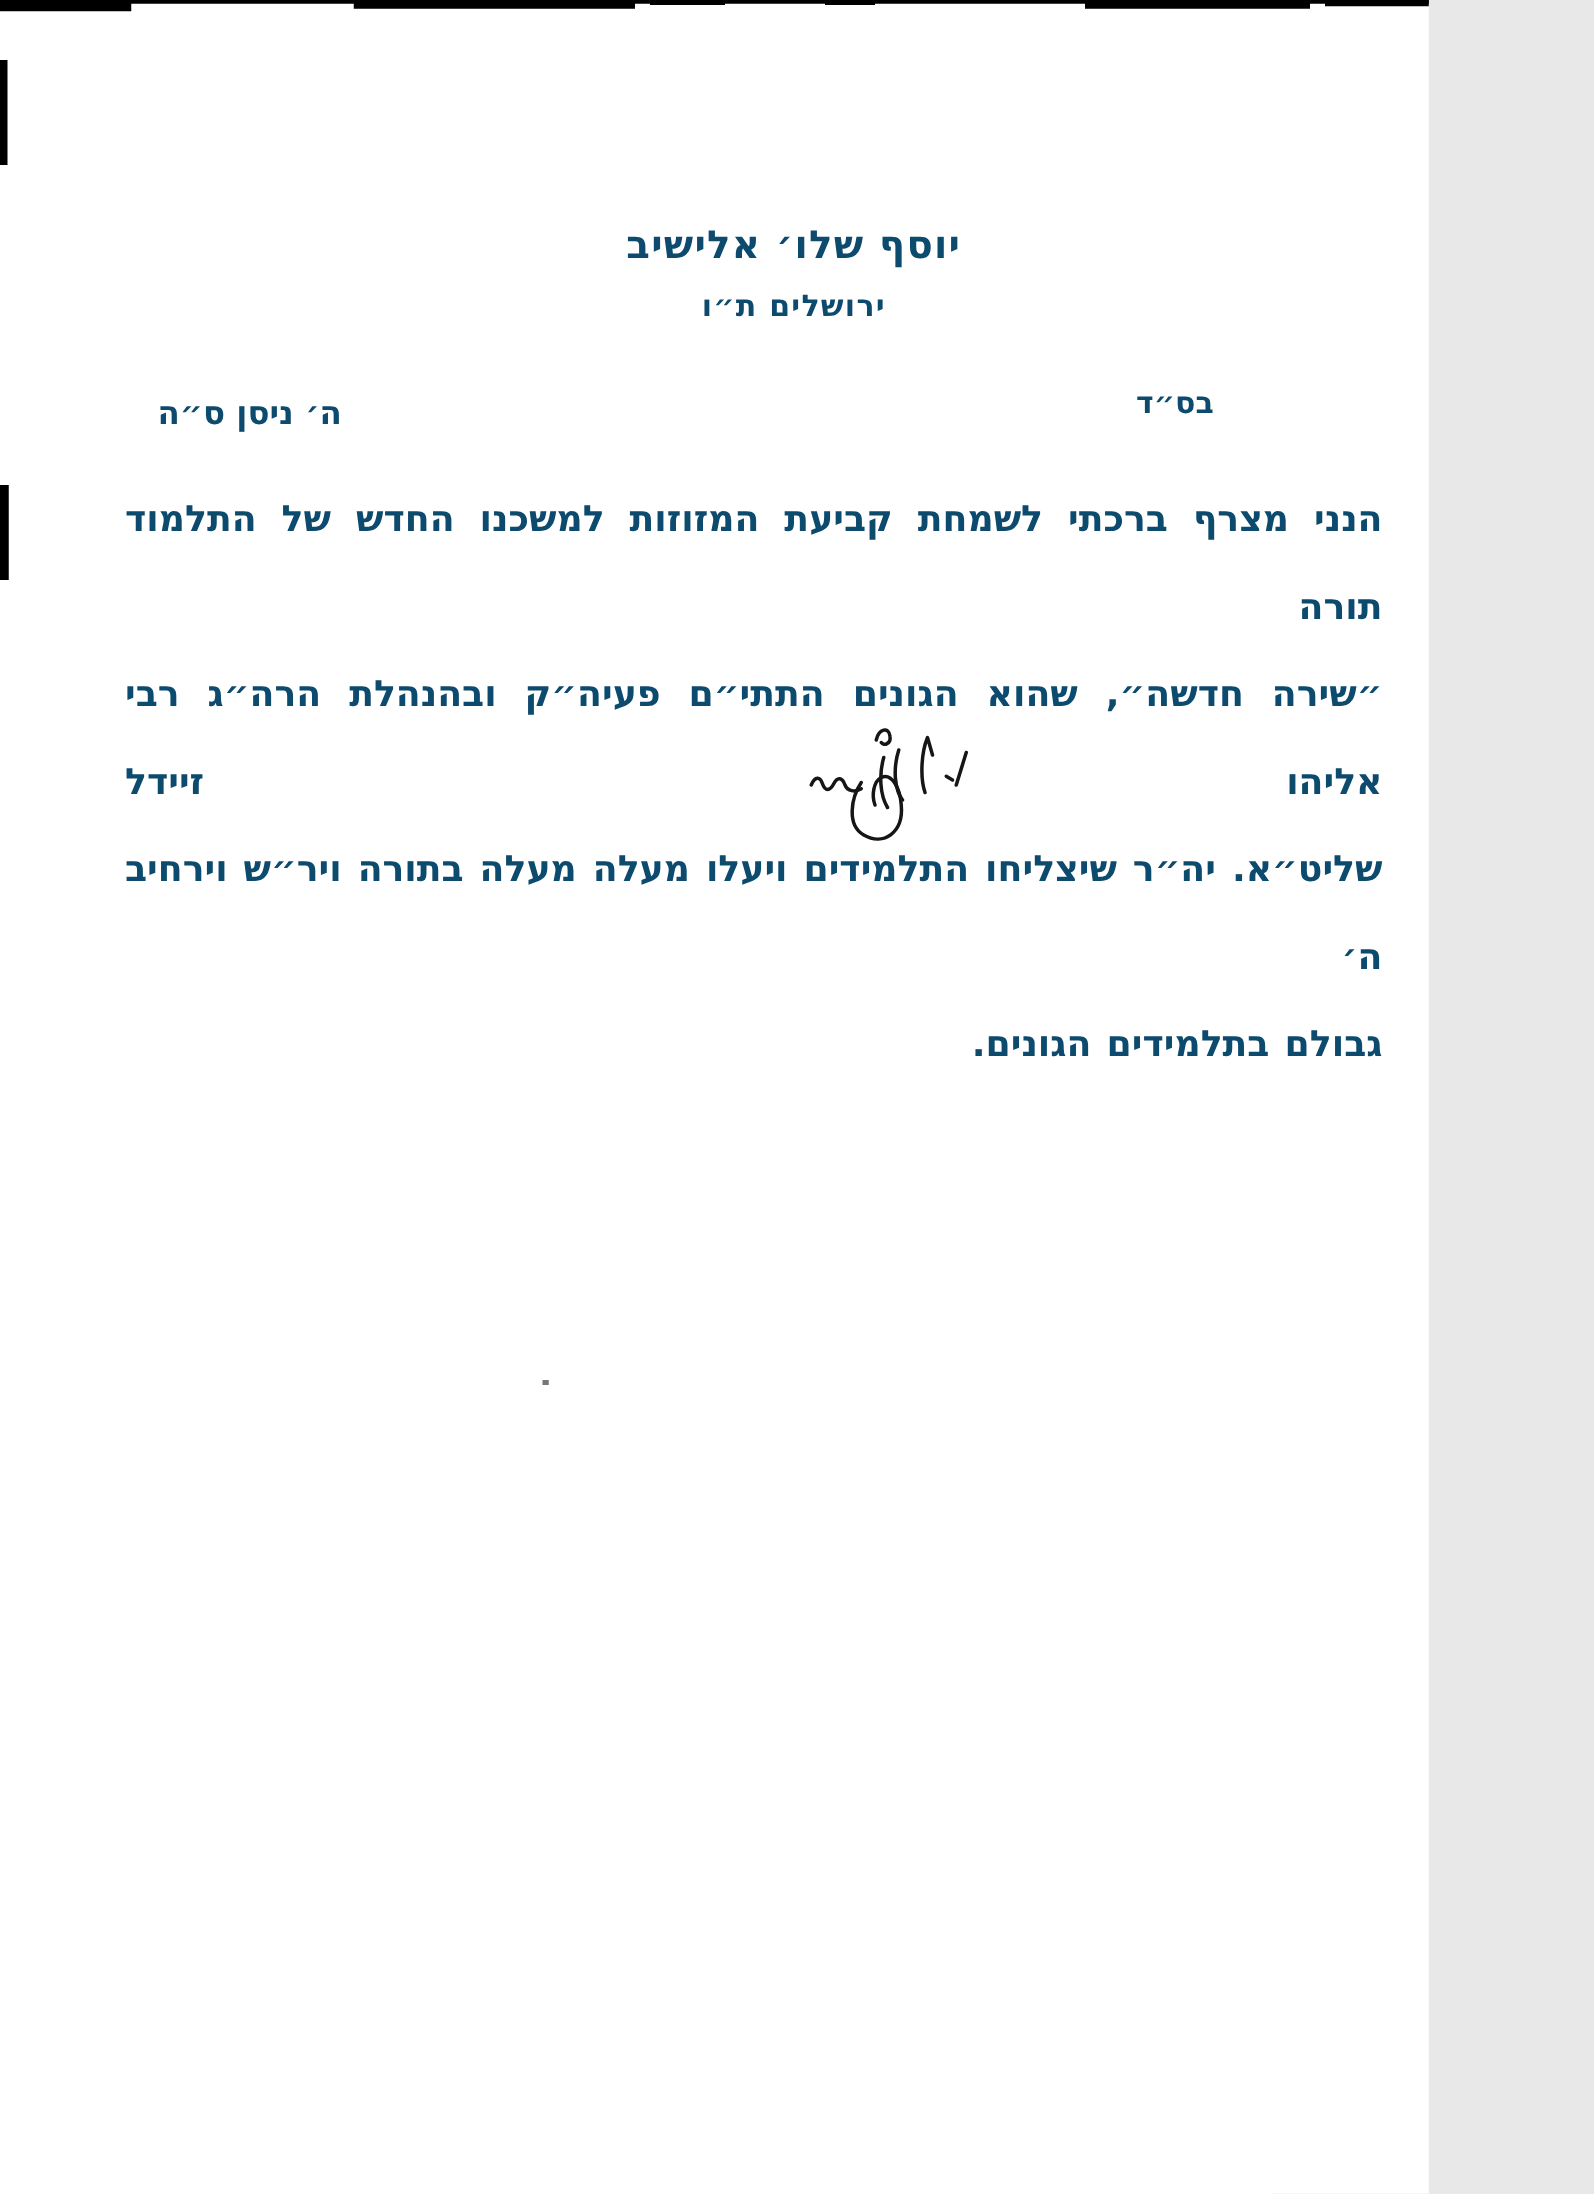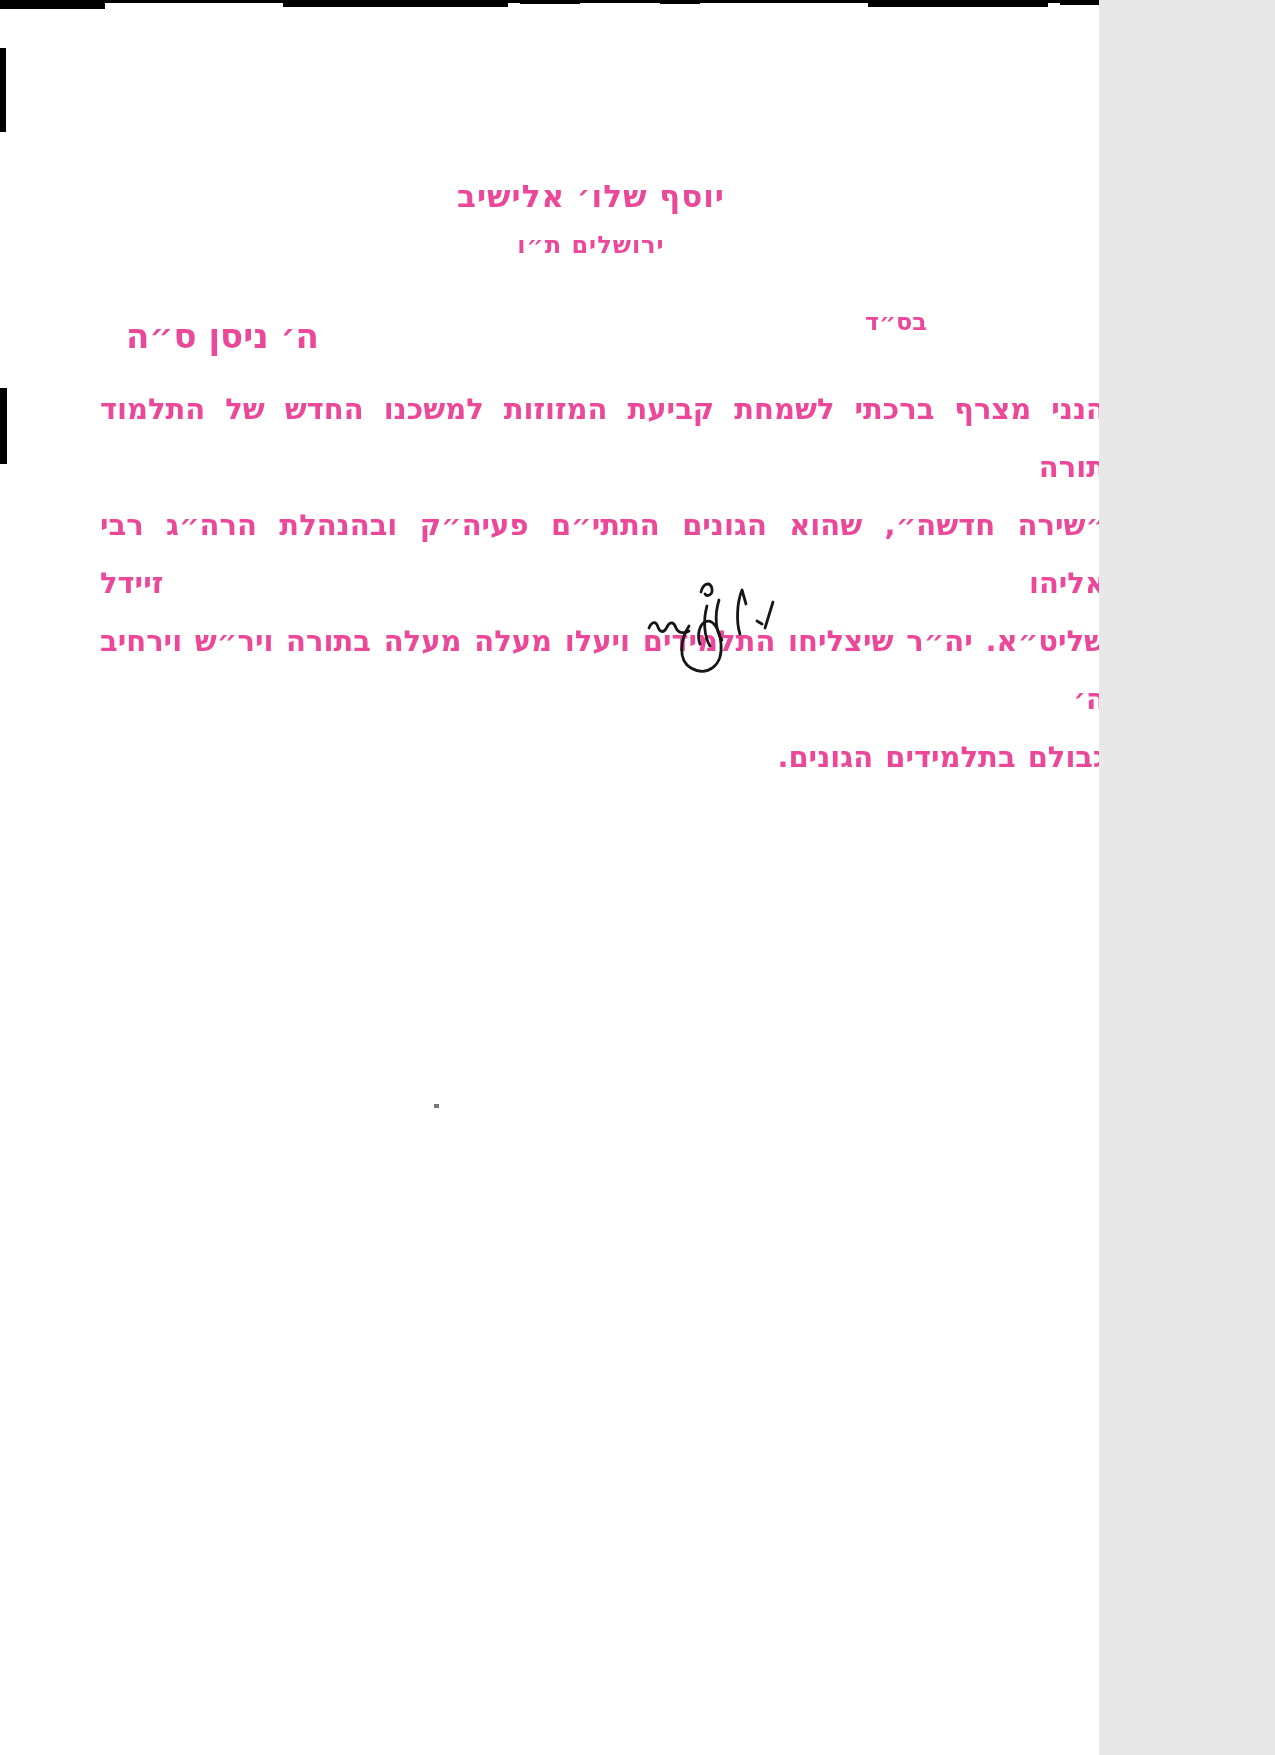--- a/index.html
+++ b/index.html
@@ -2,21 +2,22 @@
 <html lang="he"><head>
 <meta charset="utf-8">
 <style>
   html,body{margin:0;padding:0;background:#e8e8e8;}
   .page{
     position:relative;
     width:1099px;height:1755px;
     background:#ffffff;
     overflow:hidden;
     font-family:"DejaVu Sans", sans-serif;
-    color:#ec4899;
+    color:#0c4a6e;
+    padding-left:44px;
   }
   
   .letterhead{
     position:absolute;
     top:178px;right:288px;
     width:440px;
     text-align:center;
     direction:rtl;
   }
   .lh-name{
@@ -26,29 +27,29 @@
     margin-top:17px;
     font-size:24px;font-weight:700;letter-spacing:1px;
   }
   
   .besd{
     position:absolute;top:308px;right:172px;
     font-size:24px;font-weight:700;direction:rtl;
   }
   .dateline{
     position:absolute;top:316px;left:126px;
-    font-size:34px;font-weight:700;direction:rtl;
+    font-size:26px;font-weight:700;direction:rtl;
   }
   
   .bodytext{
     position:absolute;top:380px;left:100px;
     width:1006px;
     direction:rtl;
     font-size:29px;font-weight:700;
-    line-height:58px;
+    line-height:70px;
     word-spacing:2px;
   }
   .bline{display:block;}
   .bline.j{text-align:justify;text-align-last:justify;}
   .bline.last{text-align:right;}
   
   .sig{
     position:absolute;top:576px;left:645px;
     width:140px;height:105px;
   }

